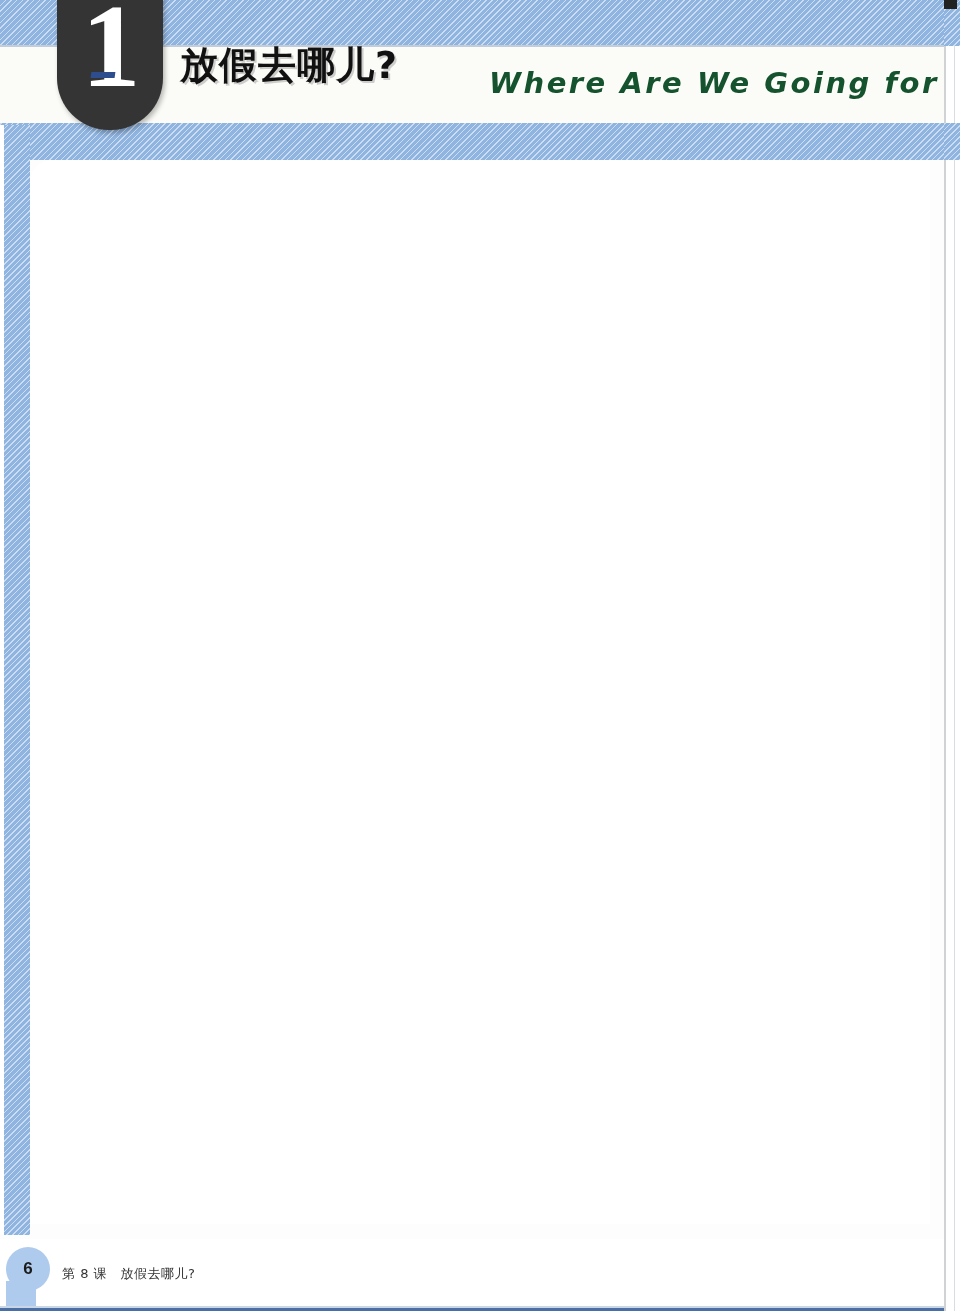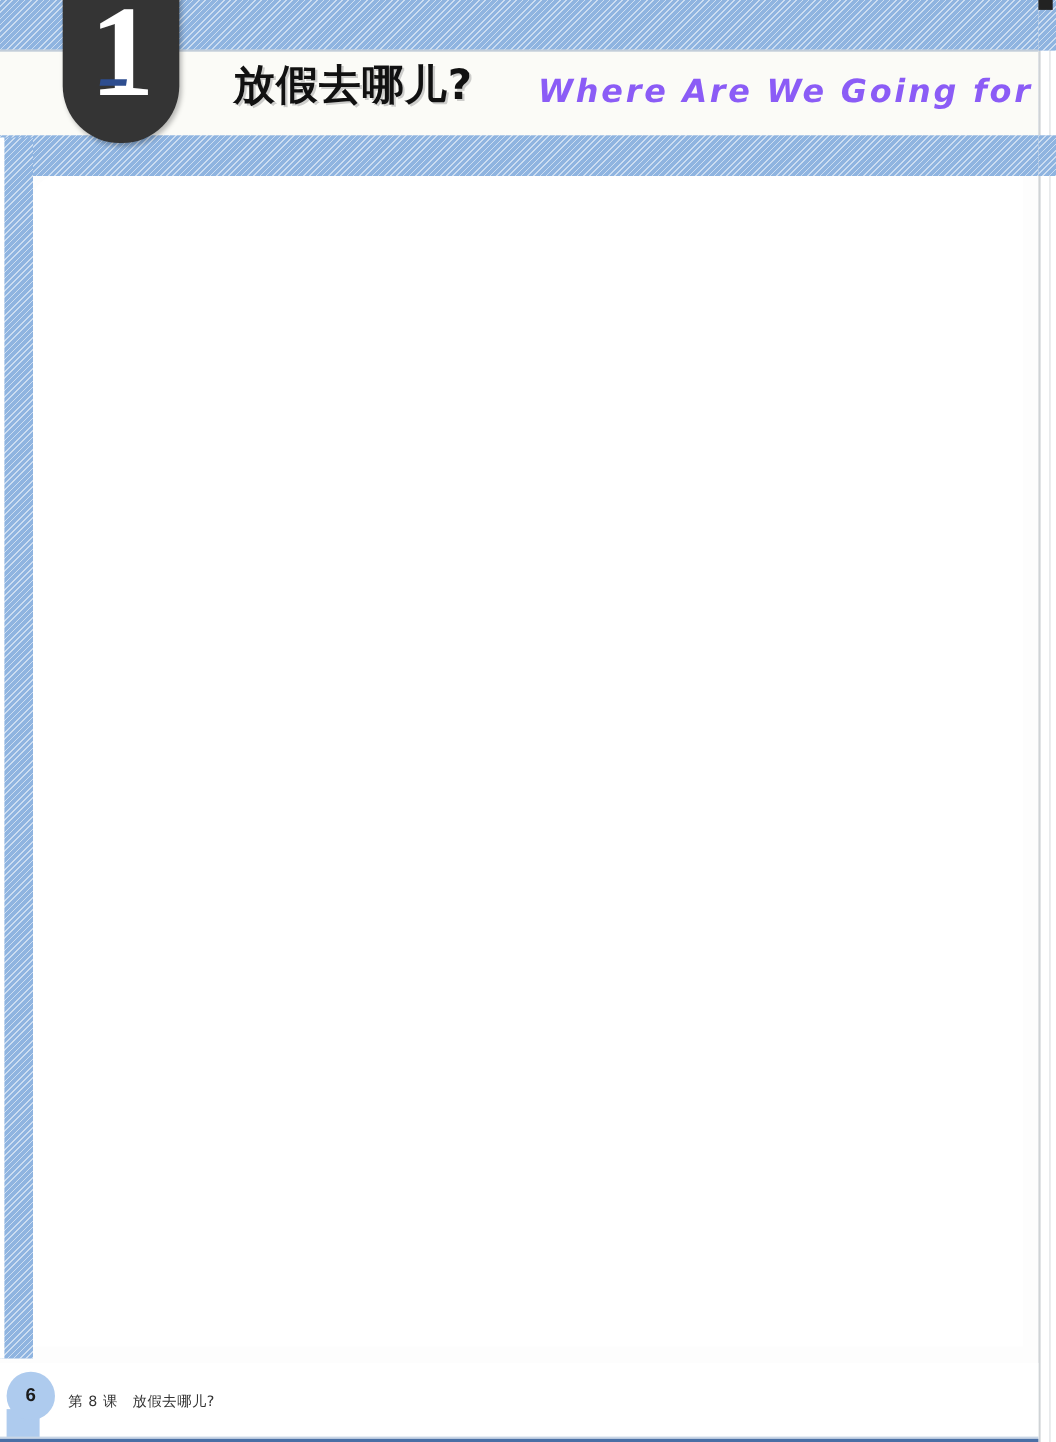--- a/index.html
+++ b/index.html
@@ -51,31 +51,30 @@
     font-weight:bold;font-size:118px;line-height:150px;
     color:#ffffff;letter-spacing:-2px;
   }
   #chapter-num:after{
     content:"";position:absolute;left:34px;top:100px;width:24px;height:6px;
     background:#2d4d8f;transform:skewX(-8deg);
   }
 
   
   #title-cn{
-    position:absolute;left:180px;top:52px;z-index:7;
+    position:absolute;left:180px;top:40px;z-index:7;
     font-family:"DejaVu Sans","Liberation Sans",sans-serif;
     font-weight:bold;font-size:38px;color:#111;
     letter-spacing:1px;
     text-shadow:2px 2px 0 rgba(120,120,120,.35);
-    margin-left:32px;
   }
   #title-en{
     position:absolute;left:489px;top:66px;z-index:7;
     font-family:"DejaVu Sans","Liberation Sans",sans-serif;
-    font-style:italic;font-weight:bold;font-size:29px;color:#8b5cf6;
+    font-style:italic;font-weight:bold;font-size:29px;color:#14532d;
     letter-spacing:2.5px;white-space:nowrap;
   }
 
   
   #gutter{position:absolute;right:0;top:0;width:16px;height:1311px;background:#ffffff;}
   #gutter-l1{position:absolute;right:14px;top:0;width:2px;height:1311px;background:#cfd3d6;}
   #gutter-l2{position:absolute;right:5px;top:0;width:1px;height:1311px;background:#d9dde0;}
   #gutter-top-blue1{position:absolute;right:0;top:0;width:16px;height:46px;}
   #gutter-top-blue2{position:absolute;right:0;top:123px;width:16px;height:37px;}
   #gutter-black{position:absolute;right:3px;top:0;width:13px;height:9px;background:#222;}

